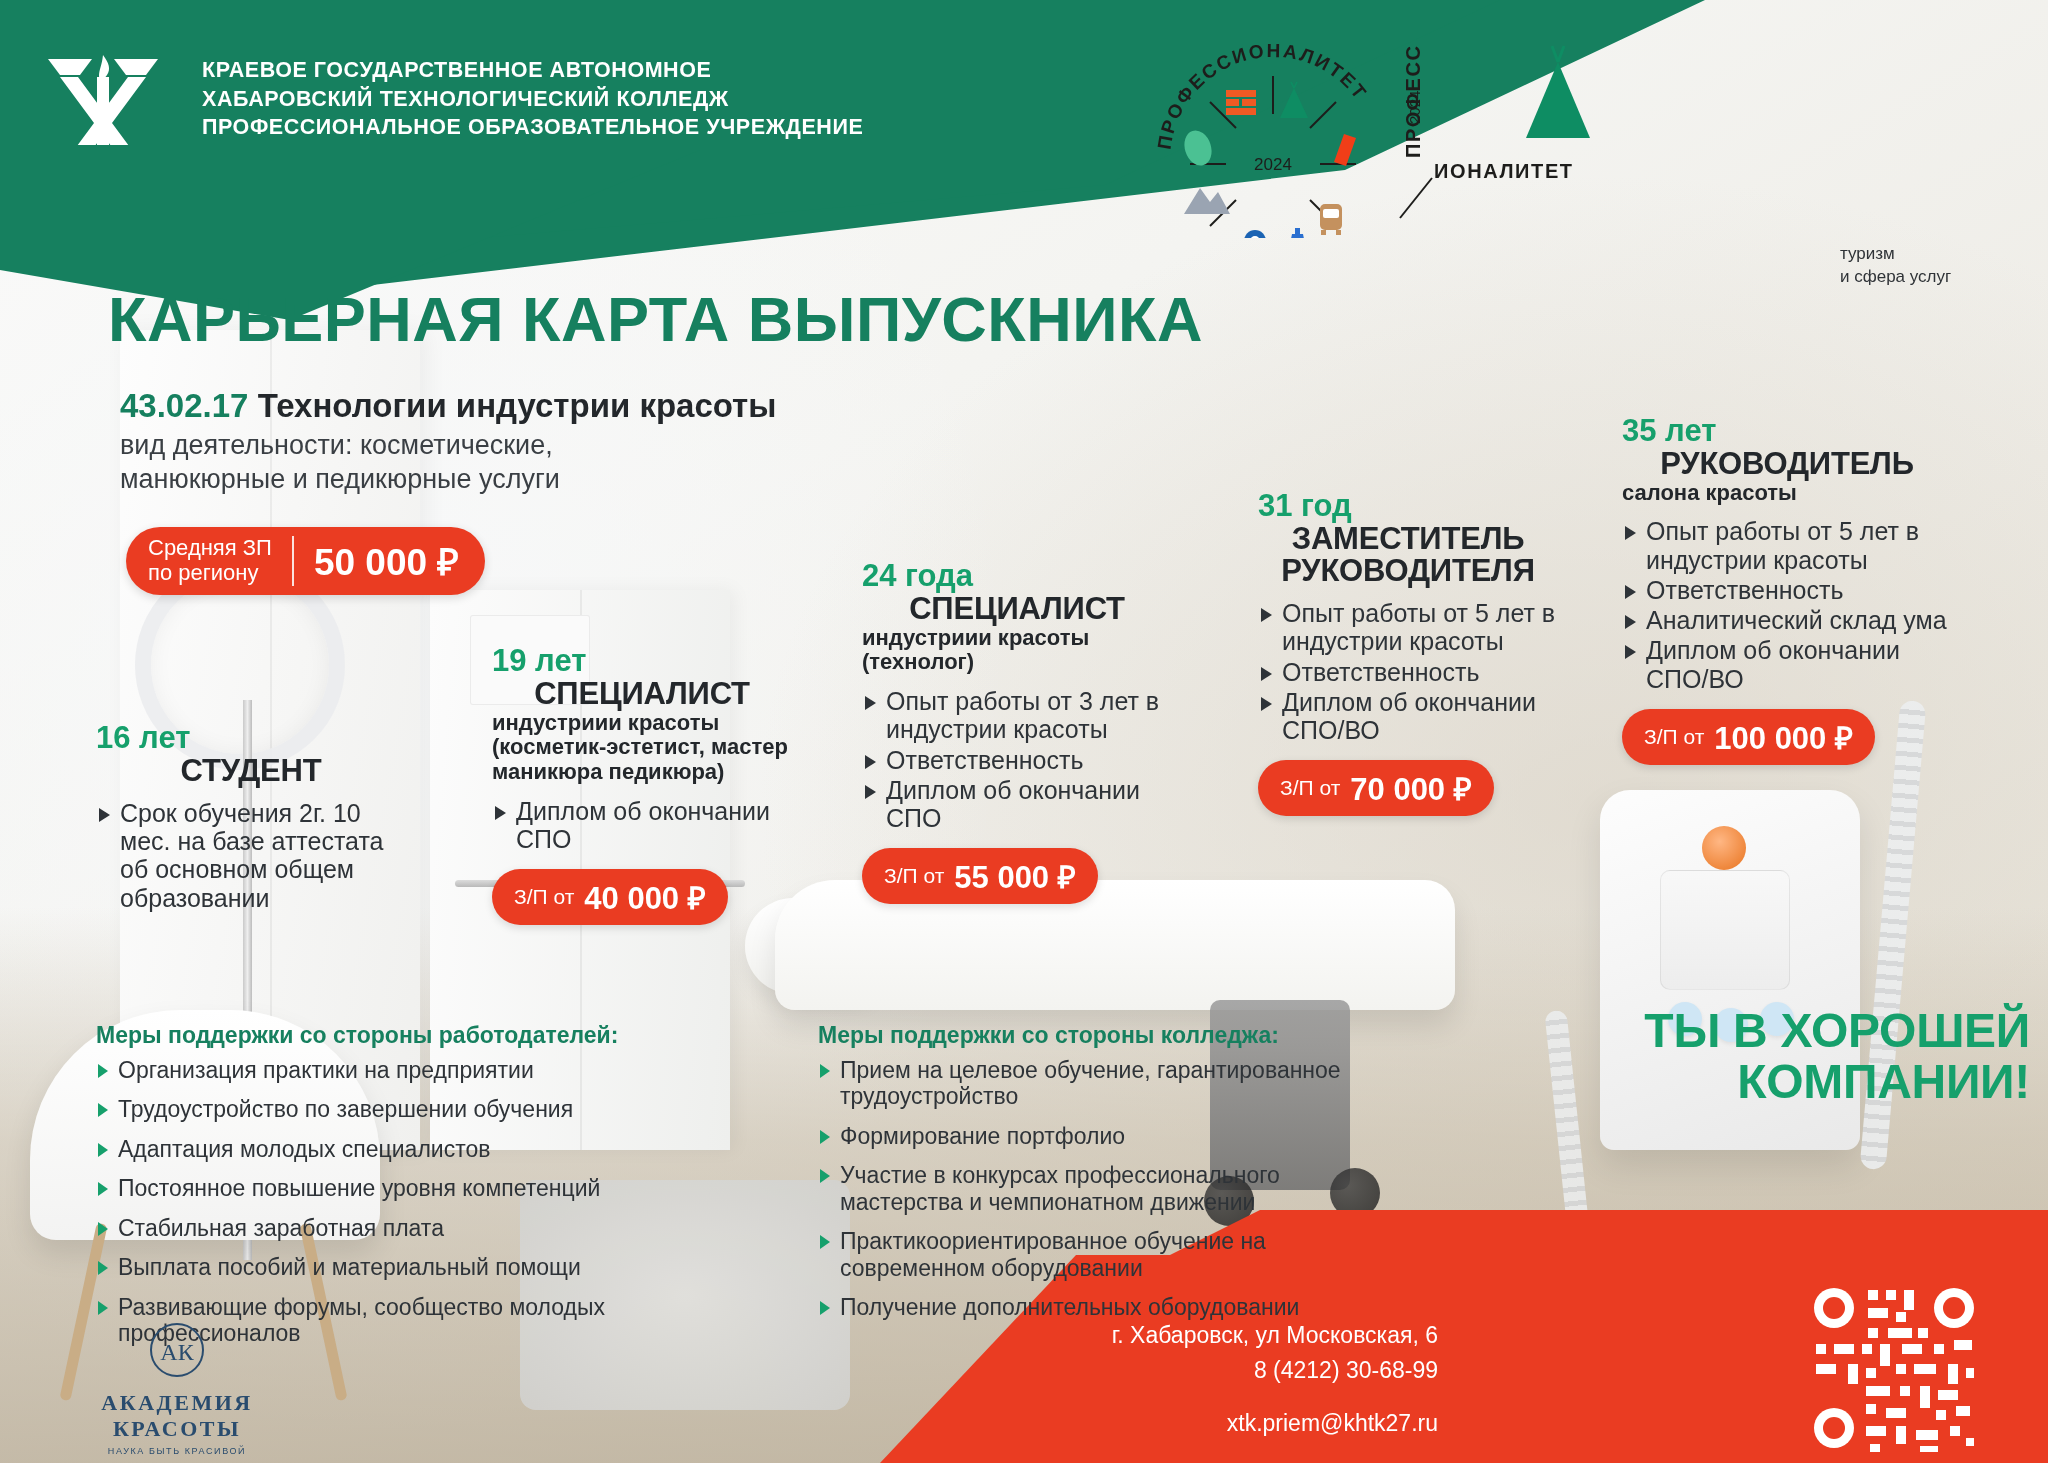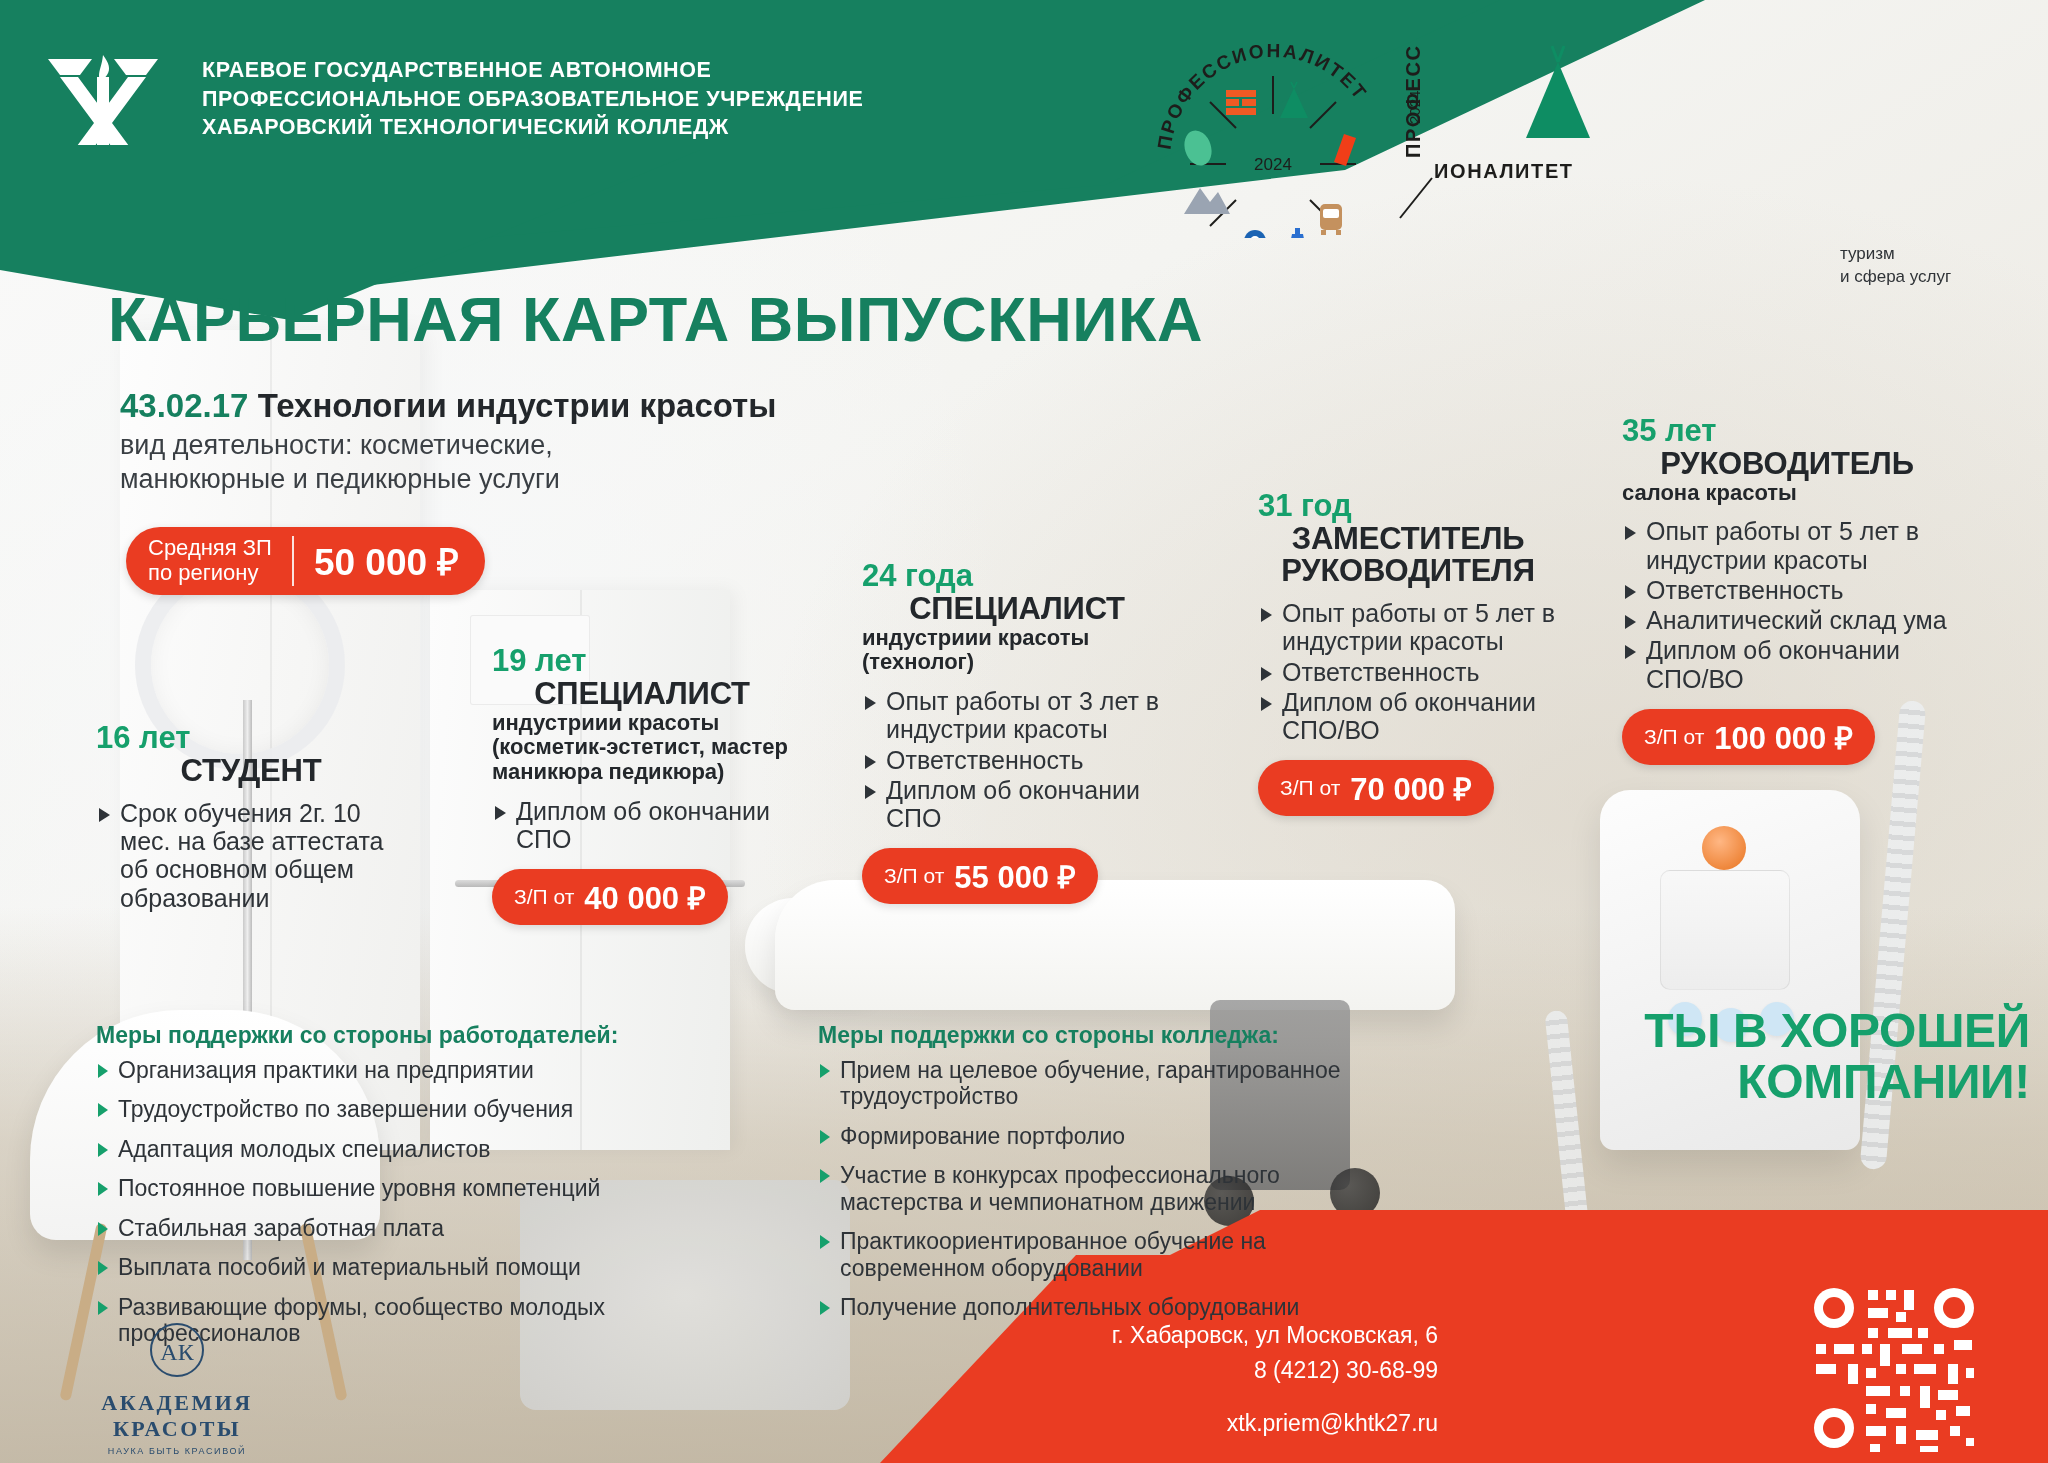--- a/index.html
+++ b/index.html
@@ -236,22 +236,22 @@
     <span class="brand-mark">
       <svg viewBox="0 0 118 92" width="118" height="92" aria-hidden="true">
         <path d="M4 6 h44 l-12 16 h-20 z M70 6 h44 l-12 16 h-20 z" fill="#ffffff"></path>
         <path d="M59 2 c6 8 8 14 4 20 c-3 5 -8 6 -8 1 c0 -6 3 -11 4 -21 z" fill="#ffffff"></path>
         <path d="M16 24 h18 l25 34 l25 -34 h18 l-34 46 l34 46 h-18 l-25 -34 l-25 34 h-18 l34 -46 z" fill="#ffffff"></path>
         <rect x="53" y="24" width="12" height="68" fill="#ffffff"></rect>
       </svg>
     </span>
     <span class="brand-lines">
       <div>КРАЕВОЕ ГОСУДАРСТВЕННОЕ АВТОНОМНОЕ</div>
+      <div>ХАБАРОВСКИЙ ТЕХНОЛОГИЧЕСКИЙ КОЛЛЕДЖ</div>
       <div>ПРОФЕССИОНАЛЬНОЕ ОБРАЗОВАТЕЛЬНОЕ УЧРЕЖДЕНИЕ</div>
-      <div>ХАБАРОВСКИЙ ТЕХНОЛОГИЧЕСКИЙ КОЛЛЕДЖ</div>
     </span>
   </div>
 
   <div class="emblem-a">
     <svg viewBox="0 0 250 220" width="250" height="220">
       <defs>
           <path id="arcA" d="M 22 142 A 103 103 0 0 1 228 142"></path>
         </defs>
       <text font-family="Liberation Sans, sans-serif" font-size="19" font-weight="bold" fill="#1d1d1b" letter-spacing="2.2">
         <textPath href="#arcA" startOffset="3%">ПРОФЕССИОНАЛИТЕТ</textPath>

